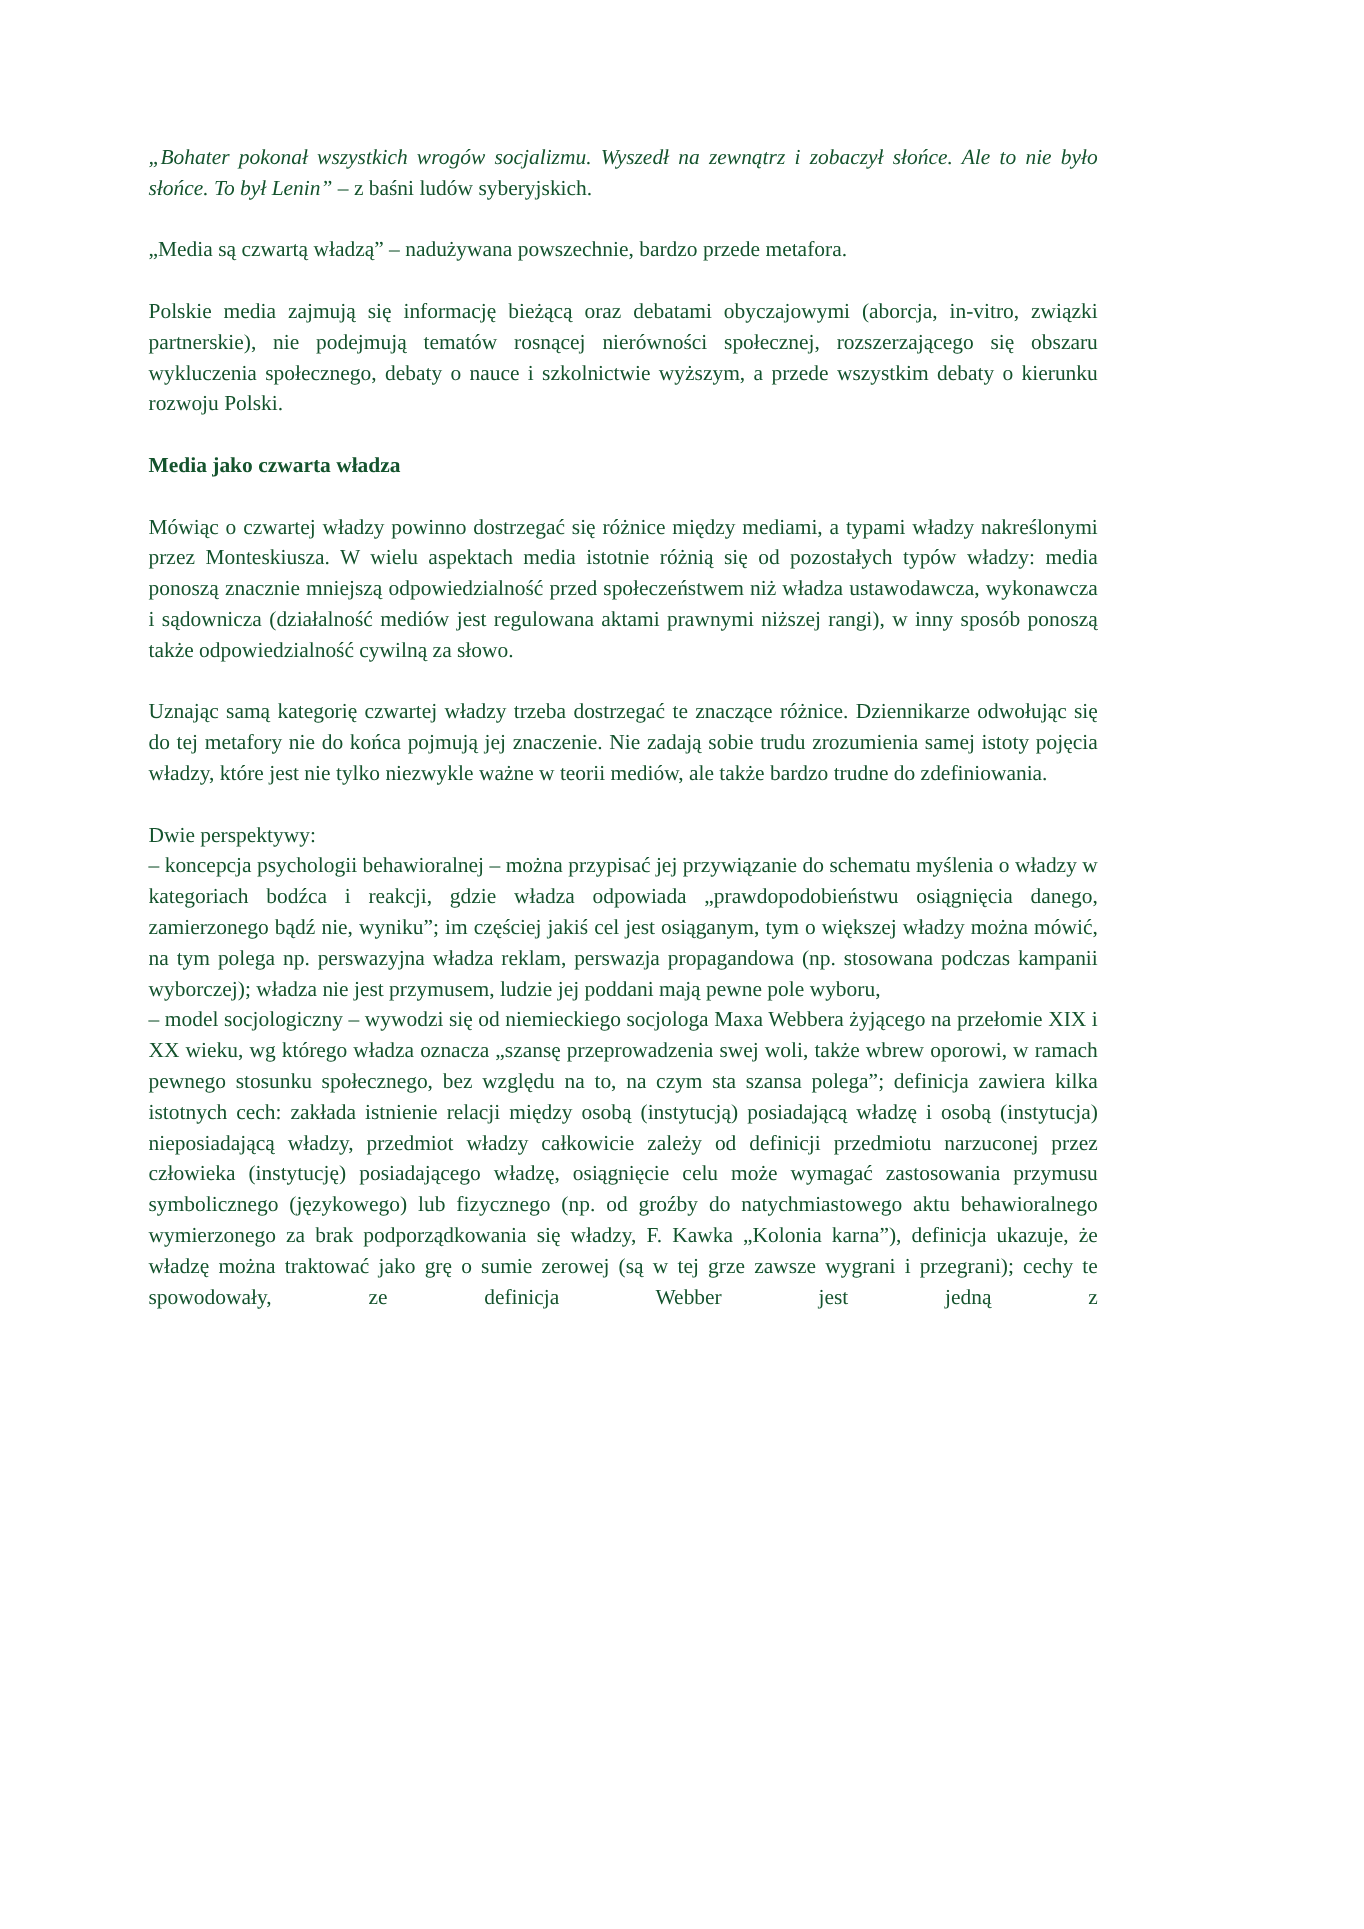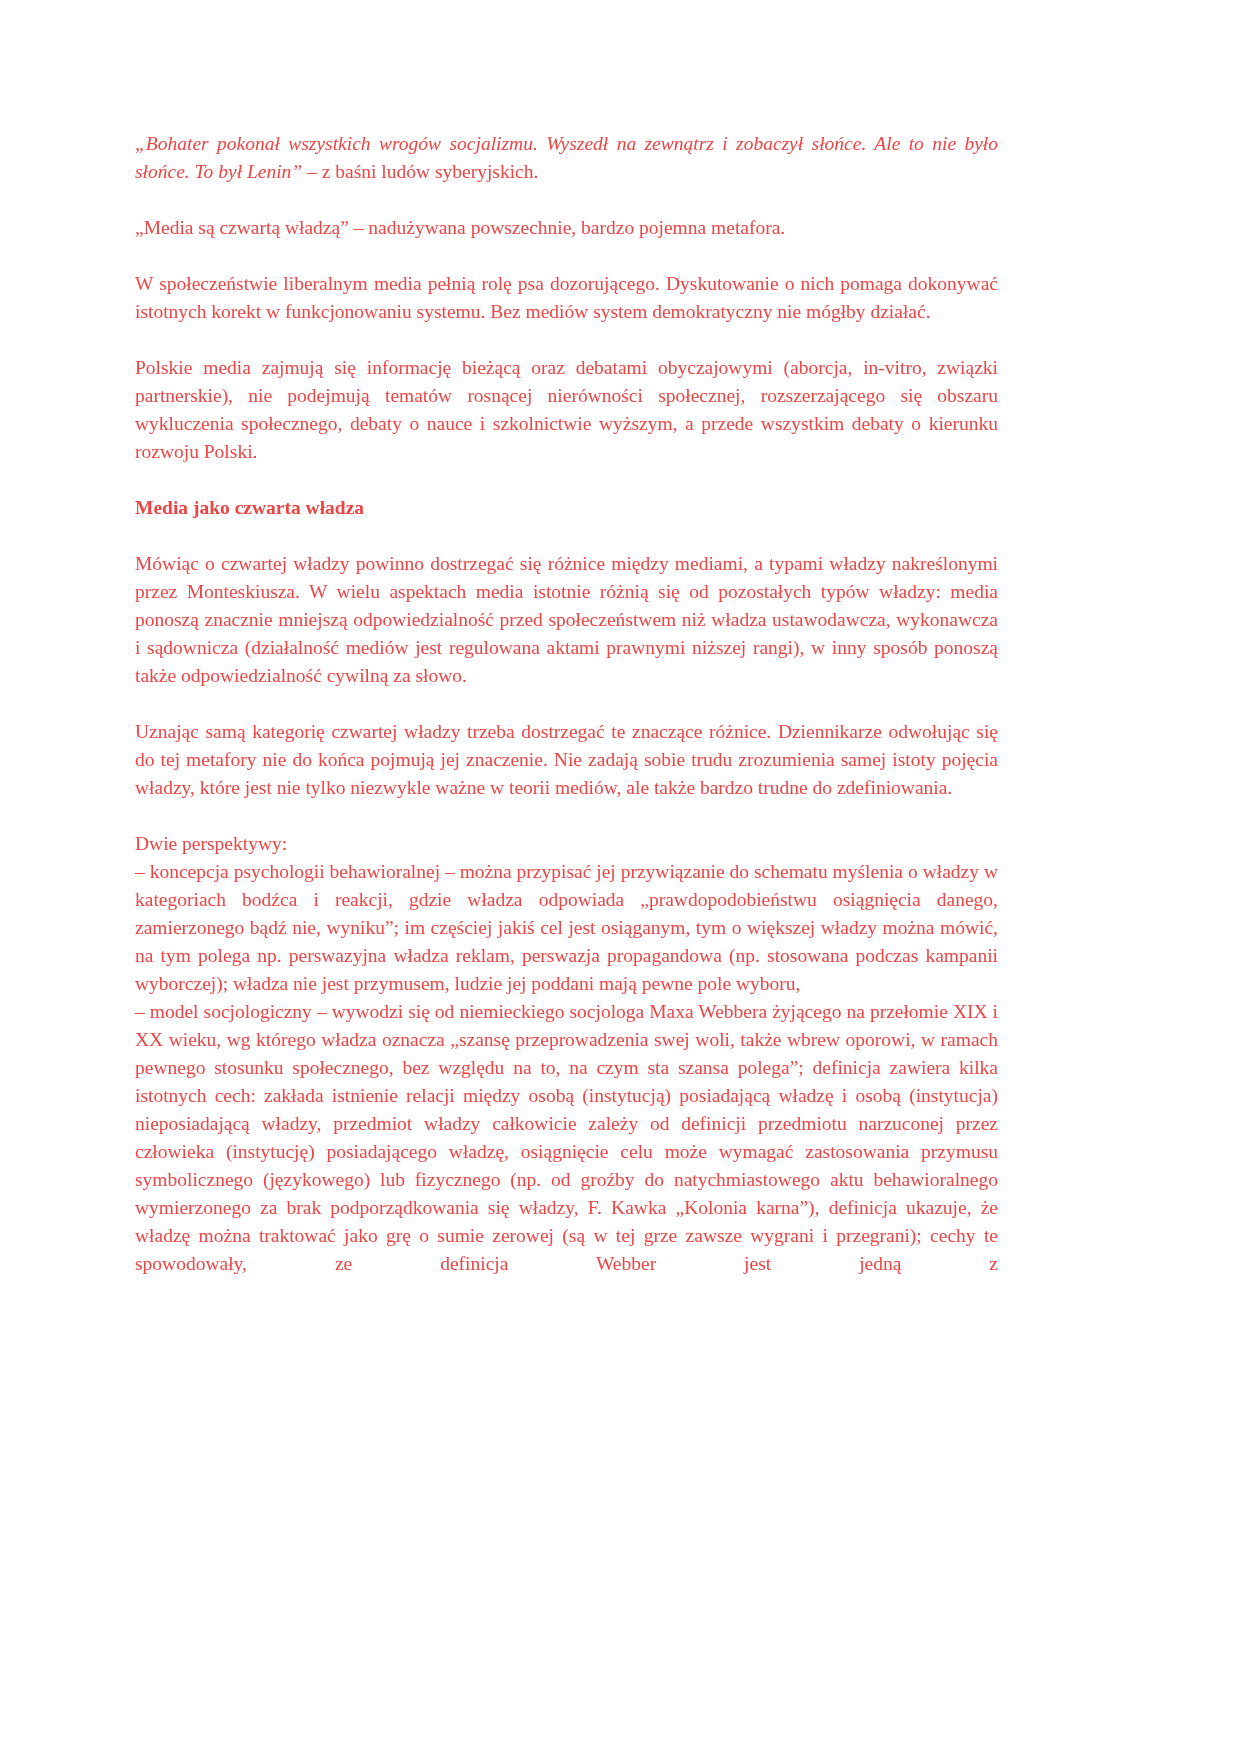--- a/index.html
+++ b/index.html
@@ -8,21 +8,21 @@
   body {
     width: 1240px;
     min-height: 1754px;
     background: #ffffff;
     font-family: "Liberation Serif", "DejaVu Serif", serif;
   }
   .page {
     width: 1133px;
     min-height: 1754px;
     background: #ffffff;
-    color: #ef4444;
+    color: #14532d;
     padding: 130px 135px 80px 135px;
     font-size: 19.5px;
     line-height: 28px;
   }
   .block { margin: 0 0 28px 0; }
   .para { text-align: justify; }
   .heading {
     font-weight: bold;
     font-size: 19.5px;
     line-height: 28px;
@@ -36,23 +36,22 @@
   .justify-last { text-align-last: justify; }
 </style>
 </head>
 <body>
 
 <div class="page">
 
   <p class="block epigraph"><span class="quote">„Bohater pokonał wszystkich wrogów socjalizmu. Wyszedł na zewnątrz i zobaczył słońce. Ale to nie było słońce. To był Lenin”</span><span class="attribution"> – z baśni ludów syberyjskich.</span></p>
 
 
-  <p class="block para">„Media są czwartą władzą” – nadużywana powszechnie, bardzo pojemna metafora.</p>
+  <p class="block para">„Media są czwartą władzą” – nadużywana powszechnie, bardzo przede metafora.</p>
 
-  <p class="block para">W społeczeństwie liberalnym media pełnią rolę psa dozorującego. Dyskutowanie o nich pomaga dokonywać istotnych korekt w funkcjonowaniu systemu. Bez mediów system demokratyczny nie mógłby działać.</p>
 
   <p class="block para">Polskie media zajmują się informację bieżącą oraz debatami obyczajowymi (aborcja, in-vitro, związki partnerskie), nie podejmują tematów rosnącej nierówności społecznej, rozszerzającego się obszaru wykluczenia społecznego, debaty o nauce i szkolnictwie wyższym, a przede wszystkim debaty o kierunku rozwoju Polski.</p>
 
   <h2 class="heading">Media jako czwarta władza</h2>
 
   <p class="block para">Mówiąc o czwartej władzy powinno dostrzegać się różnice między mediami, a typami władzy nakreślonymi przez Monteskiusza. W wielu aspektach media istotnie różnią się od pozostałych typów władzy: media ponoszą znacznie mniejszą odpowiedzialność przed społeczeństwem niż władza ustawodawcza, wykonawcza i sądownicza (działalność mediów jest regulowana aktami prawnymi niższej rangi), w inny sposób ponoszą także odpowiedzialność cywilną za słowo.</p>
 
   <p class="block para">Uznając samą kategorię czwartej władzy trzeba dostrzegać te znaczące różnice. Dziennikarze odwołując się do tej metafory nie do końca pojmują jej znaczenie. Nie zadają sobie trudu zrozumienia samej istoty pojęcia władzy, które jest nie tylko niezwykle ważne w teorii mediów, ale także bardzo trudne do zdefiniowania.</p>
 
 

